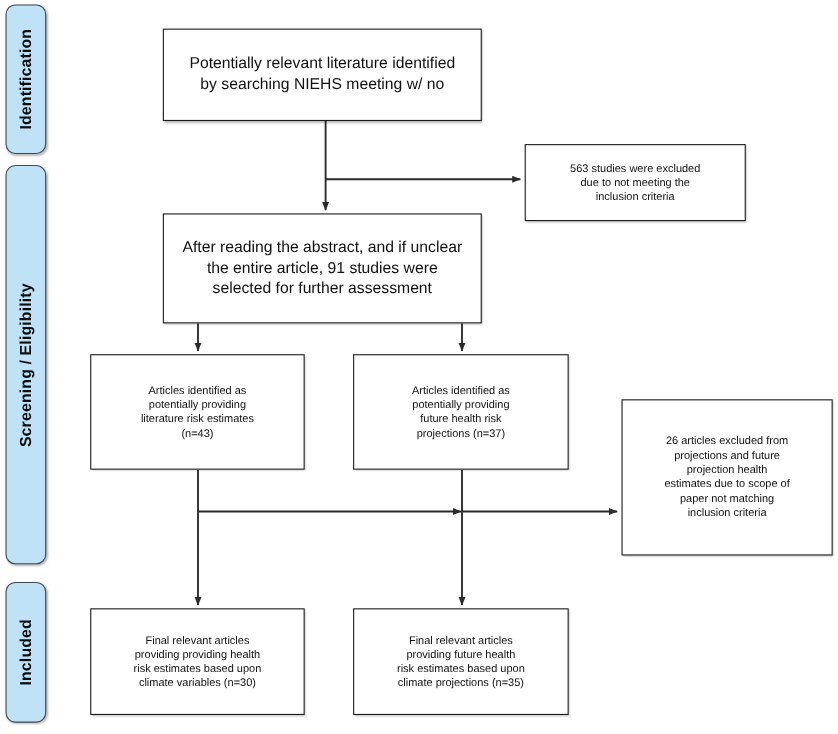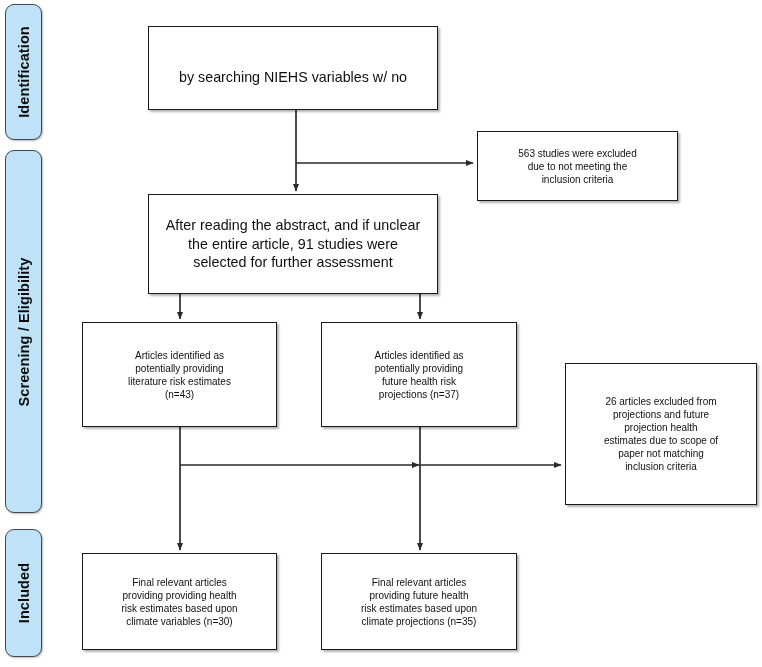--- a/index.html
+++ b/index.html
@@ -114,22 +114,22 @@
 
     <path d="M420,427 L420,550" stroke="#2b2b2b" stroke-width="1.7" fill="none" marker-end="url(#ah)"></path>
 
     <path d="M180,465 L419,465" stroke="#2b2b2b" stroke-width="1.7" fill="none" marker-end="url(#ah)"></path>
 
     <path d="M420,465 L561,465" stroke="#2b2b2b" stroke-width="1.7" fill="none" marker-end="url(#ah)"></path>
   </svg>
 
   <div class="node" style="left:148px; top:26px; width:290px; height:84px;">
     <div class="node-text">
-      <br>
-      <span>by searching NIEHS variables w/ no</span><br>
+      <span>Potentially relevant literature identified</span><br>
+      <span>by searching NIEHS meeting w/ no</span><br>
     </div>
   </div>
 
   <div class="node small" style="left:477px; top:131px; width:201px; height:70px;">
     <div class="node-text">
       <span>563 studies were excluded</span><br>
       <span>due to not meeting the</span><br>
       <span>inclusion criteria</span>
     </div>
   </div>

